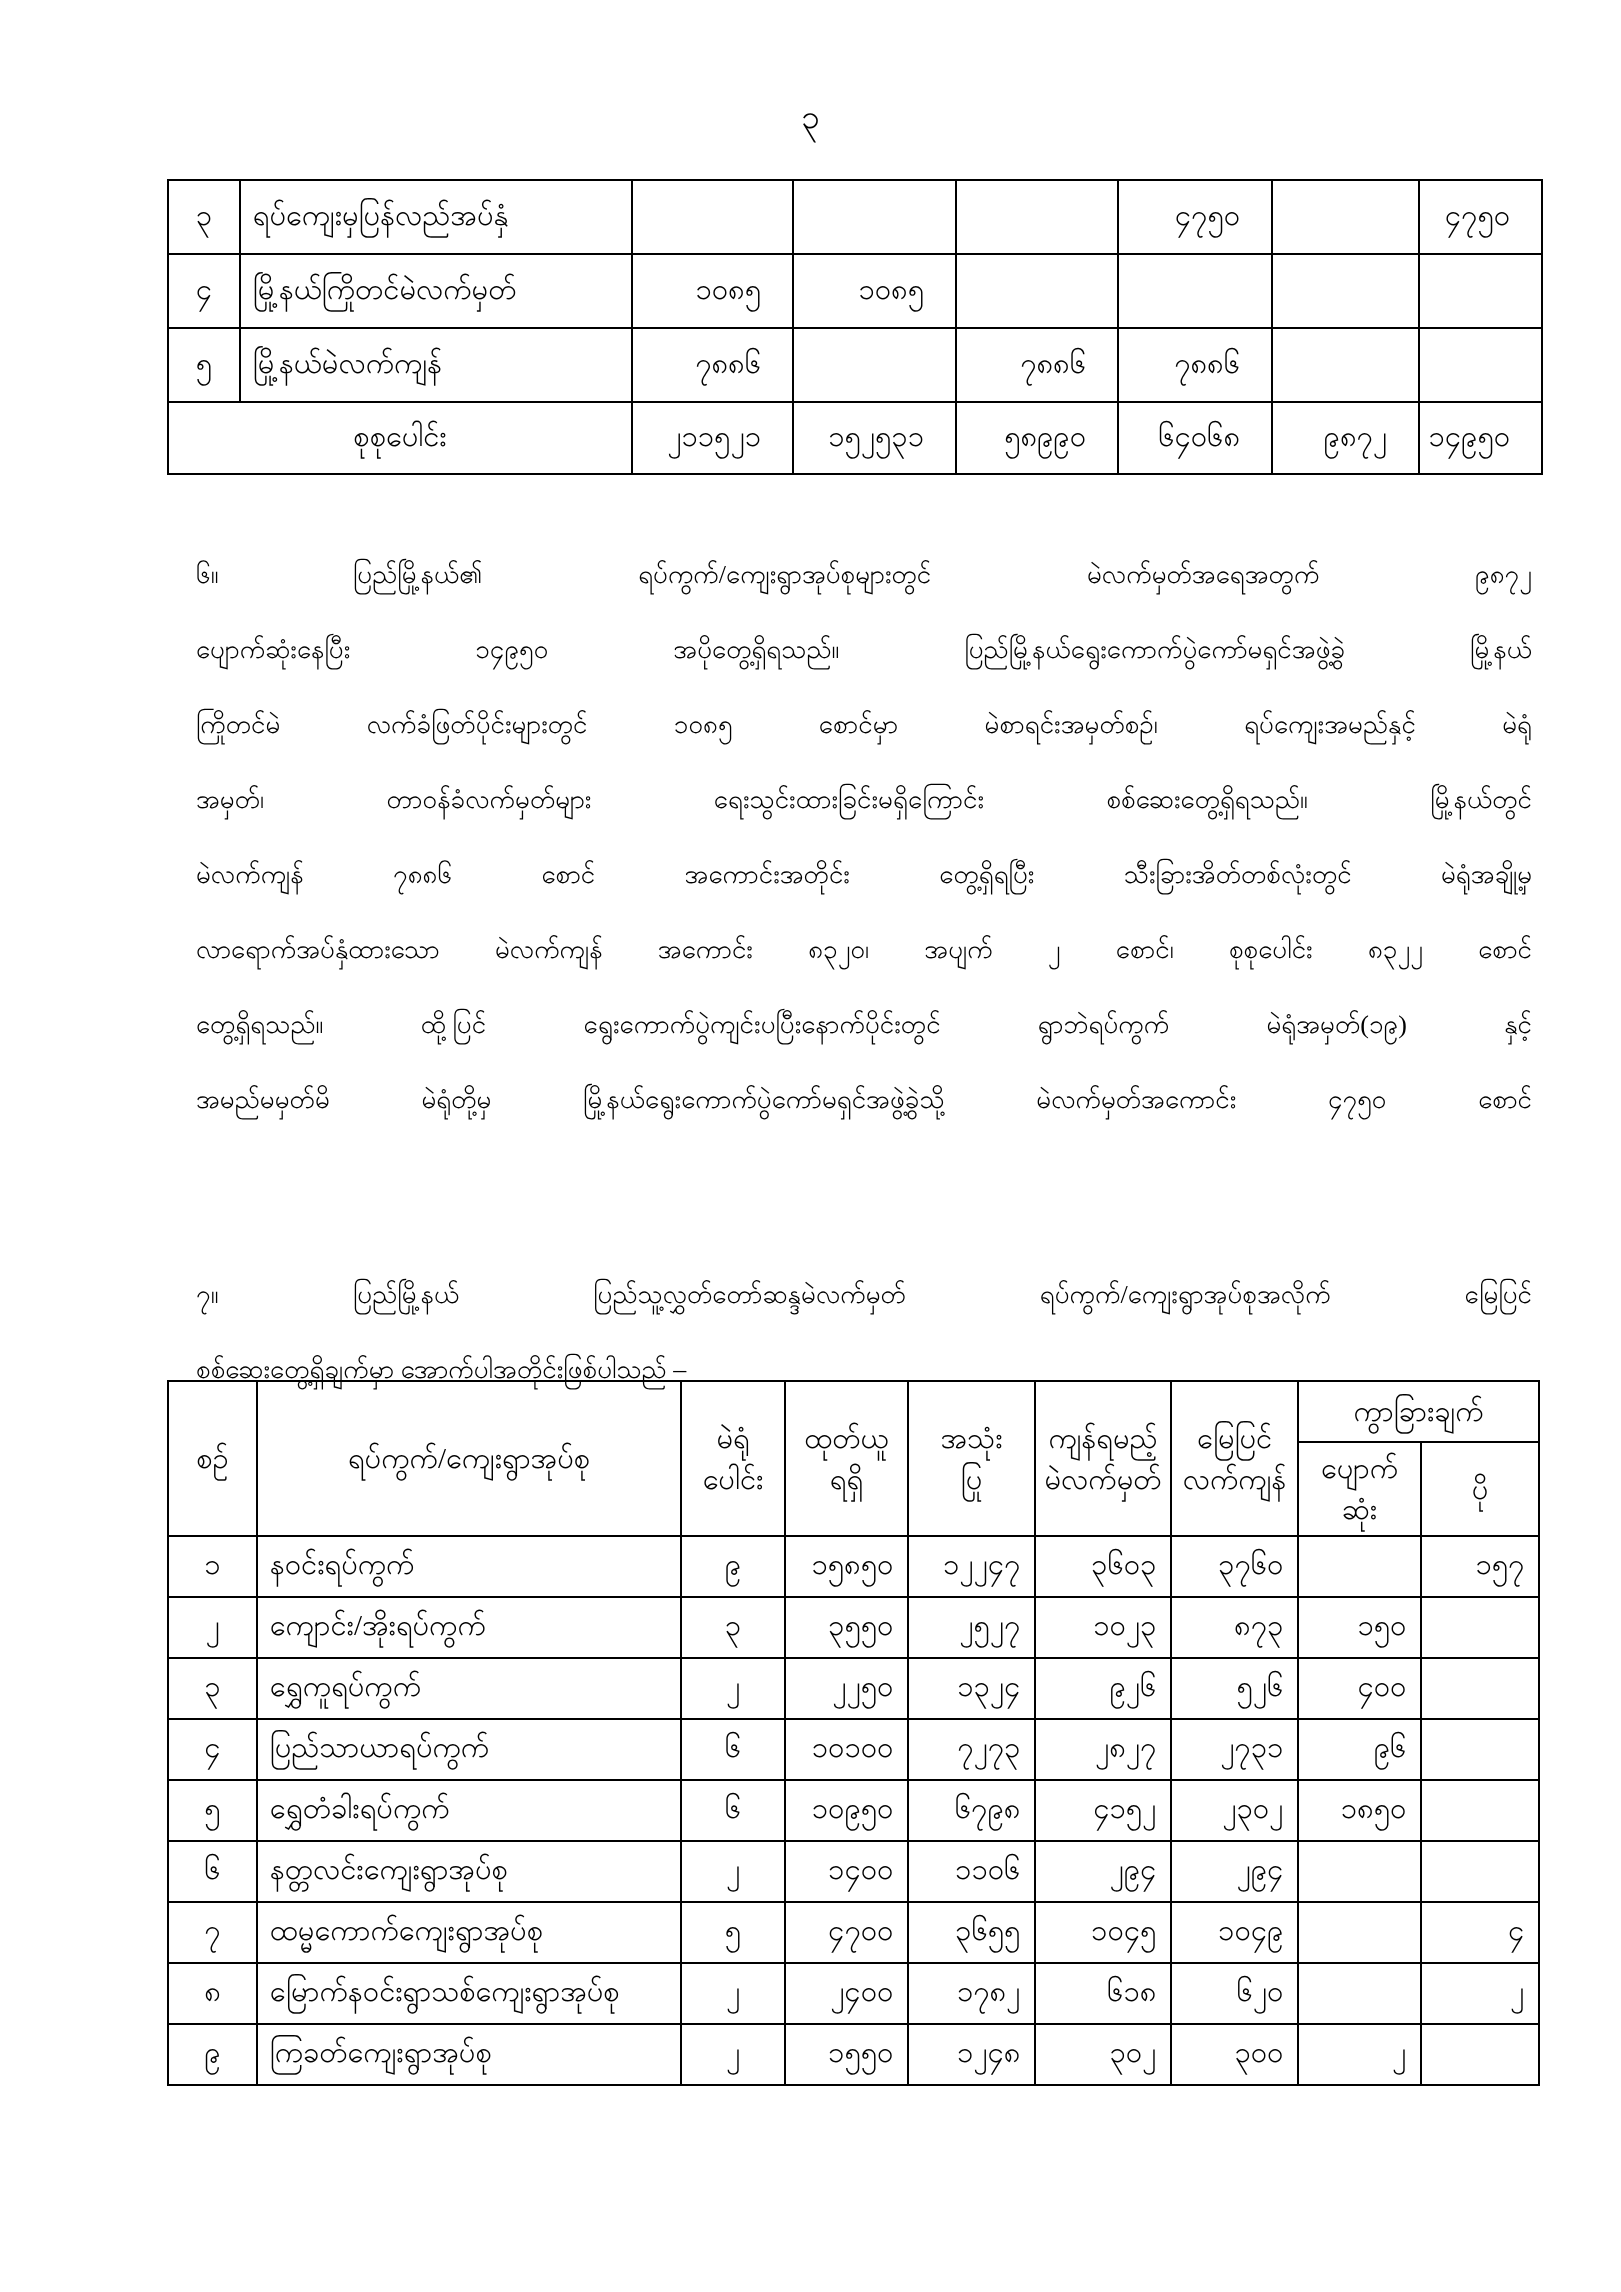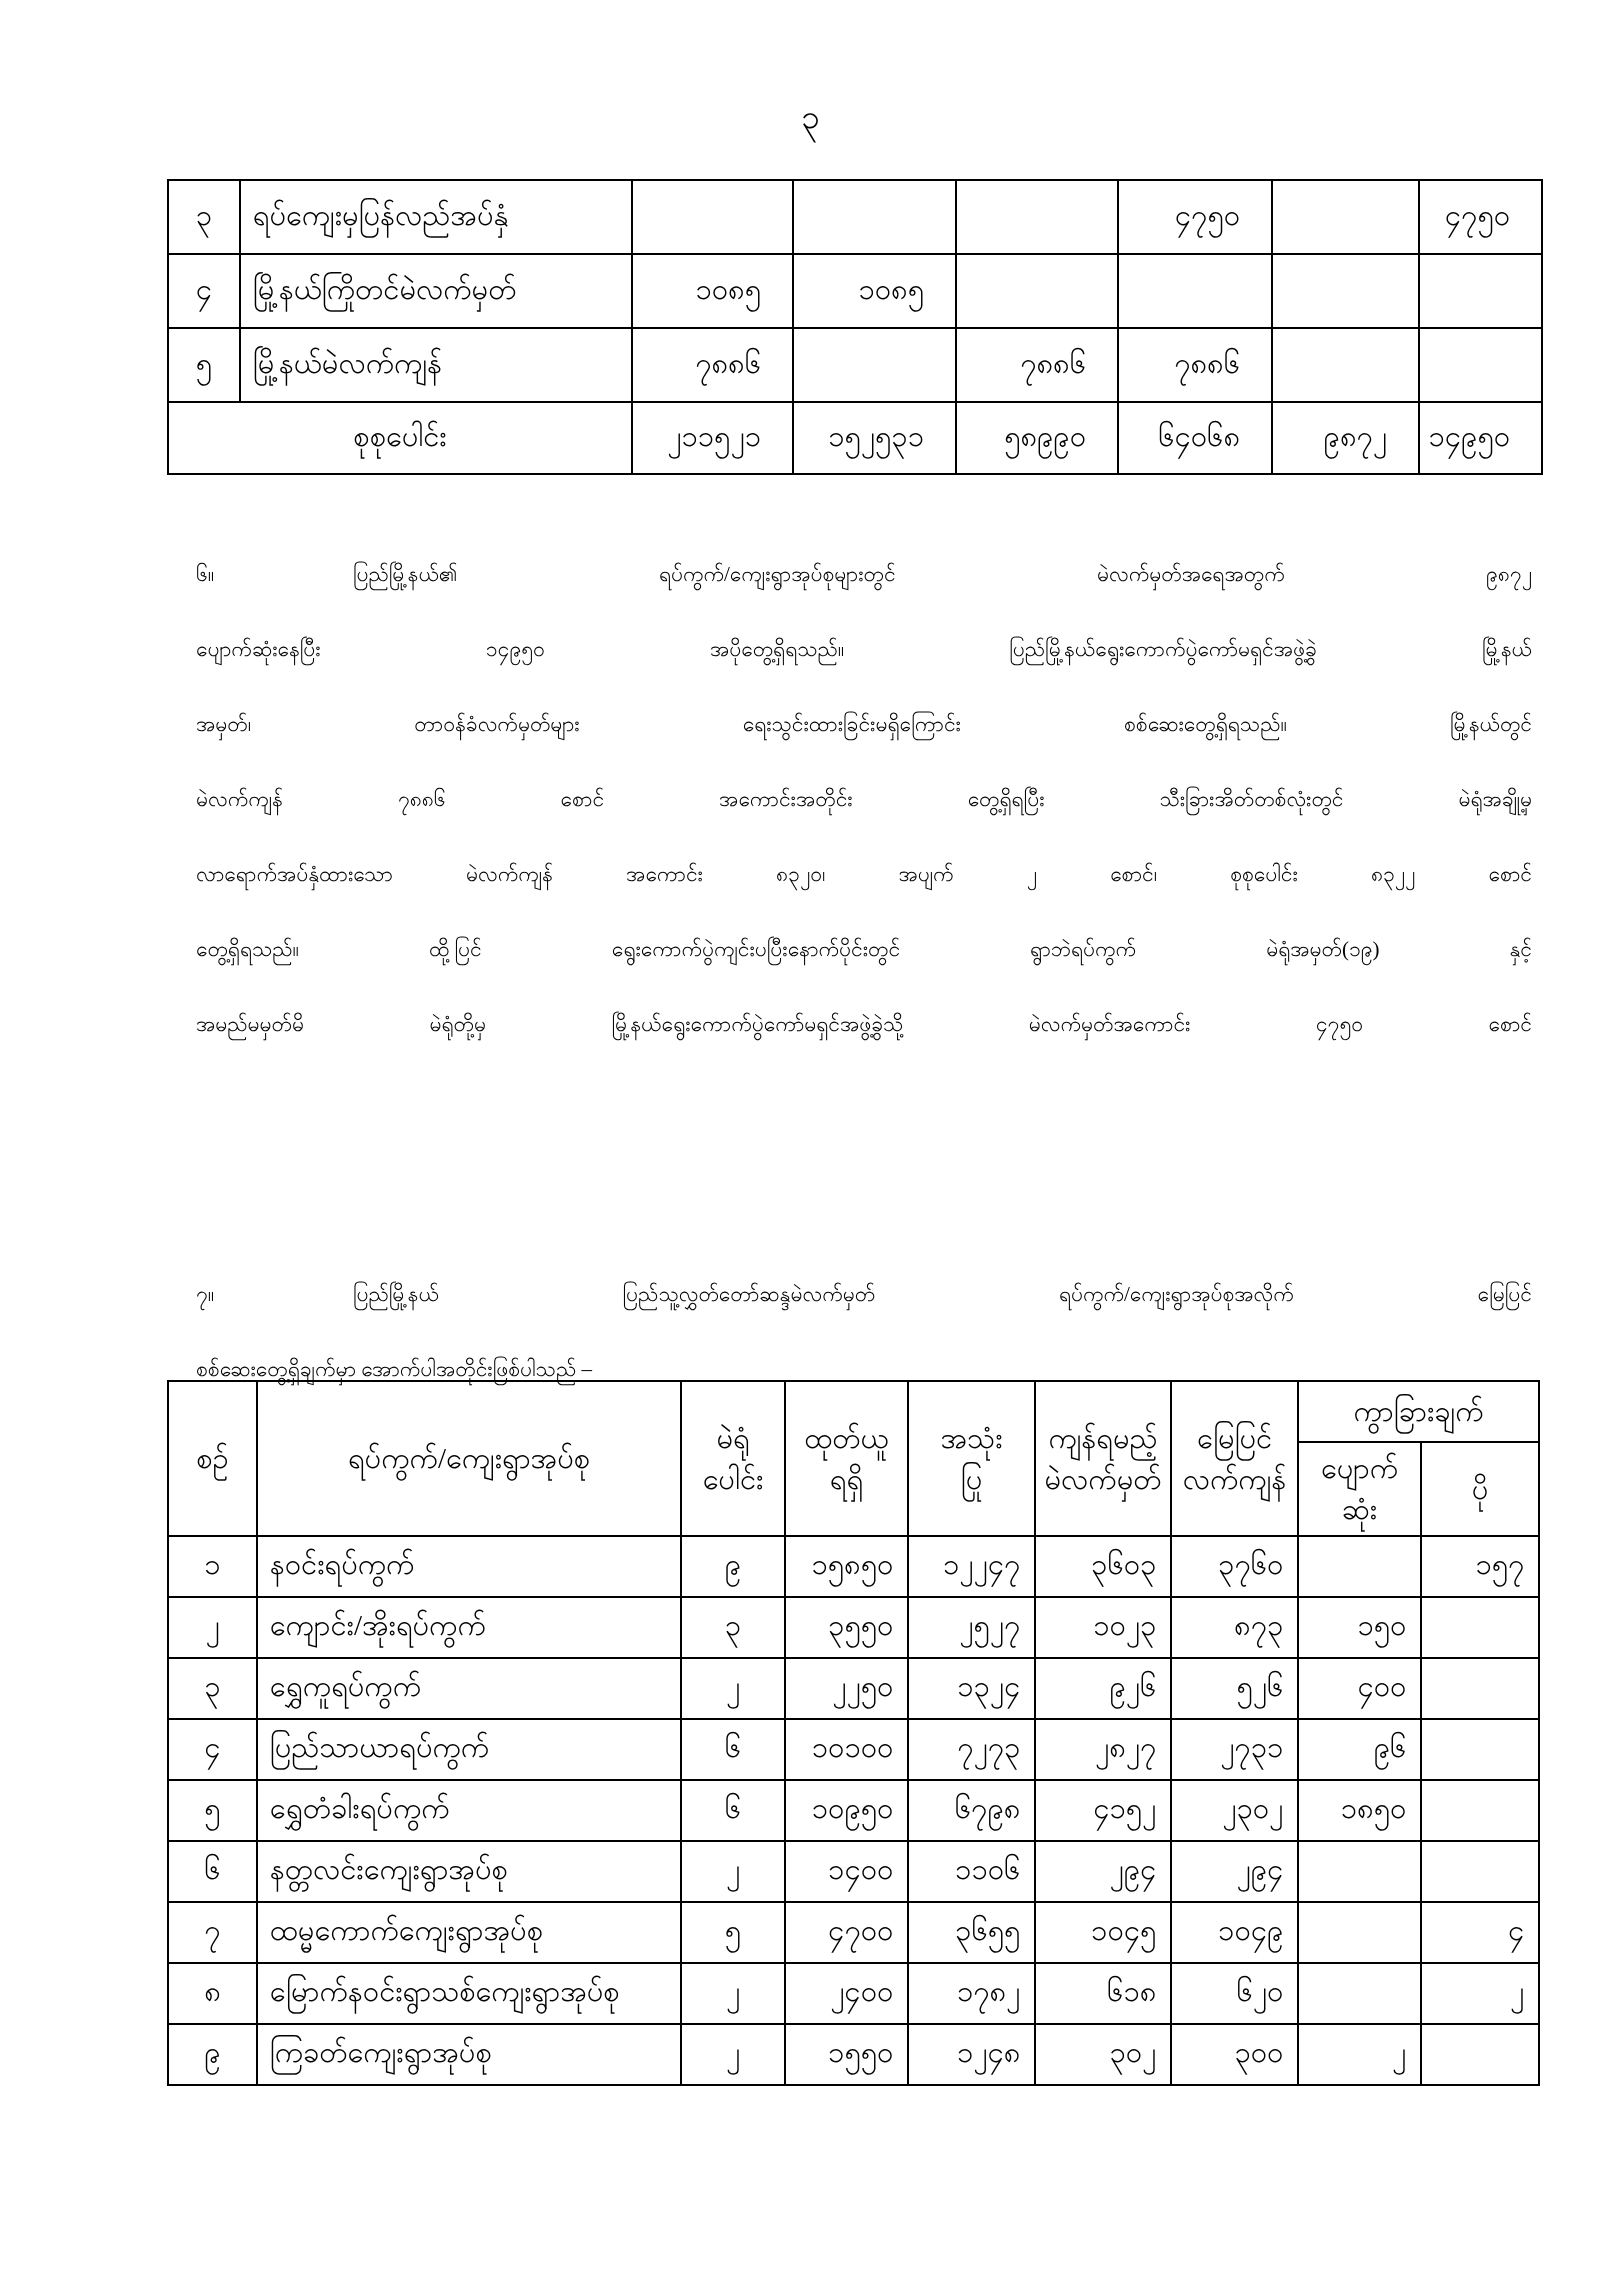--- a/index.html
+++ b/index.html
@@ -50,21 +50,21 @@
   .t2 thead tr.hrow-a{height:61px;}
   .t2 thead tr.hrow-b{height:94px;}
   .t2 tbody tr{height:61px;}
   .t2 td.no{text-align:center;}
   .t2 td.name{text-align:left;padding-left:11.8px;}
   .t2 td.c1{text-align:center;}
   .t2 td.c2,.t2 td.c3,.t2 td.c4,.t2 td.c5,.t2 td.c6,.t2 td.c7{text-align:right;padding-right:13.7px;padding-left:17px;}
   
   .para{
     position:absolute;left:196px;width:1336px;
-    font-size:21px;
+    font-size:26px;
   }
   .p6{top:537px;}
   .p7{top:1257px;}
   .pline{
     height:75px;line-height:75px;
     overflow:hidden;
     text-align:justify;
     -moz-text-align-last:justify;
     text-align-last:justify;
   }
@@ -133,20 +133,21 @@
         <td class="c4">၆၄၀၆၈</td>
         <td class="c5">၉၈၇၂</td>
         <td class="c6">၁၄၉၅၀</td>
       </tr>
     </tfoot>
   </table>
 
   <div class="para p6">
       <div class="pline"><span class="pnum">၆။</span><span>ပြည်မြို့နယ်၏ ရပ်ကွက်/ကျေးရွာအုပ်စုများတွင် မဲလက်မှတ်အရေအတွက် ၉၈၇၂</span></div>
       <div class="pline">ပျောက်ဆုံးနေပြီး ၁၄၉၅၀ အပိုတွေ့ရှိရသည်။ ပြည်မြို့နယ်ရွေးကောက်ပွဲကော်မရှင်အဖွဲ့ခွဲ မြို့နယ်</div>
+      <div class="pline">ကြိုတင်မဲ လက်ခံဖြတ်ပိုင်းများတွင် ၁၀၈၅ စောင်မှာ မဲစာရင်းအမှတ်စဉ်၊ ရပ်ကျေးအမည်နှင့် မဲရုံ</div>
       <div class="pline">အမှတ်၊ တာဝန်ခံလက်မှတ်များ ရေးသွင်းထားခြင်းမရှိကြောင်း စစ်ဆေးတွေ့ရှိရသည်။ မြို့နယ်တွင်</div>
       <div class="pline">မဲလက်ကျန် ၇၈၈၆ စောင် အကောင်းအတိုင်း တွေ့ရှိရပြီး သီးခြားအိတ်တစ်လုံးတွင် မဲရုံအချို့မှ</div>
       <div class="pline">လာရောက်အပ်နှံထားသော မဲလက်ကျန် အကောင်း ၈၃၂၀၊ အပျက် ၂ စောင်၊ စုစုပေါင်း ၈၃၂၂ စောင်</div>
       <div class="pline">တွေ့ရှိရသည်။ ထို့ပြင် ရွေးကောက်ပွဲကျင်းပပြီးနောက်ပိုင်းတွင် ရွာဘဲရပ်ကွက် မဲရုံအမှတ်(၁၉) နှင့်</div>
       <div class="pline">အမည်မမှတ်မိ မဲရုံတို့မှ မြို့နယ်ရွေးကောက်ပွဲကော်မရှင်အဖွဲ့ခွဲသို့ မဲလက်မှတ်အကောင်း ၄၇၅၀ စောင်</div>
     </div>
 
   <div class="para p7">
       <div class="pline"><span class="pnum">၇။</span><span>ပြည်မြို့နယ် ပြည်သူ့လွှတ်တော်ဆန္ဒမဲလက်မှတ် ရပ်ကွက်/ကျေးရွာအုပ်စုအလိုက် မြေပြင်</span></div>
       <div class="pline lastline">စစ်ဆေးတွေ့ရှိချက်မှာ အောက်ပါအတိုင်းဖြစ်ပါသည် –</div>

